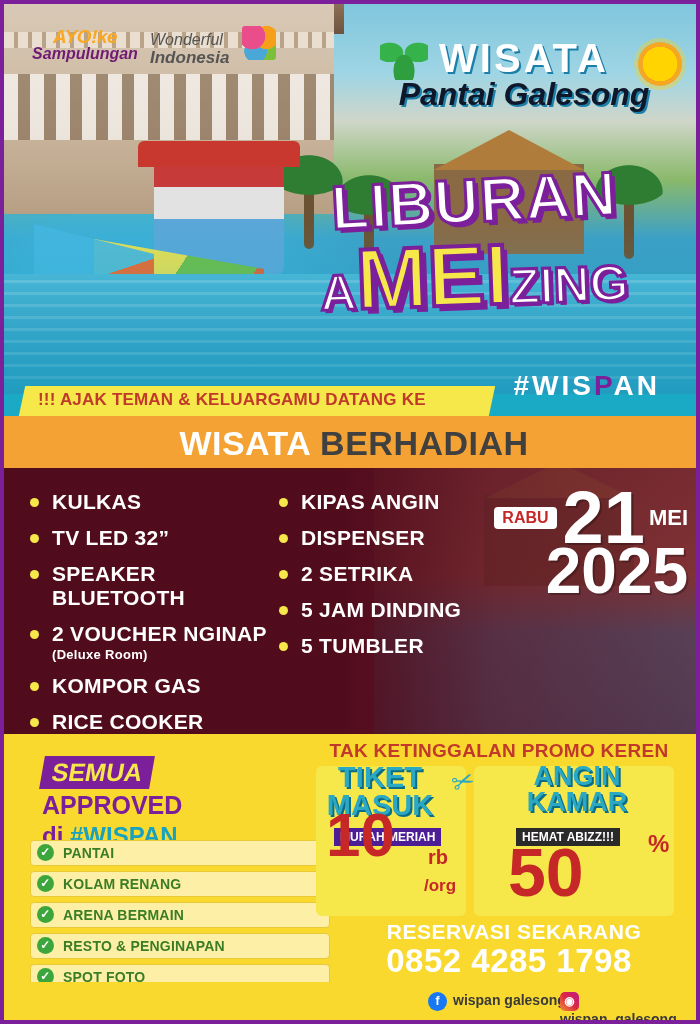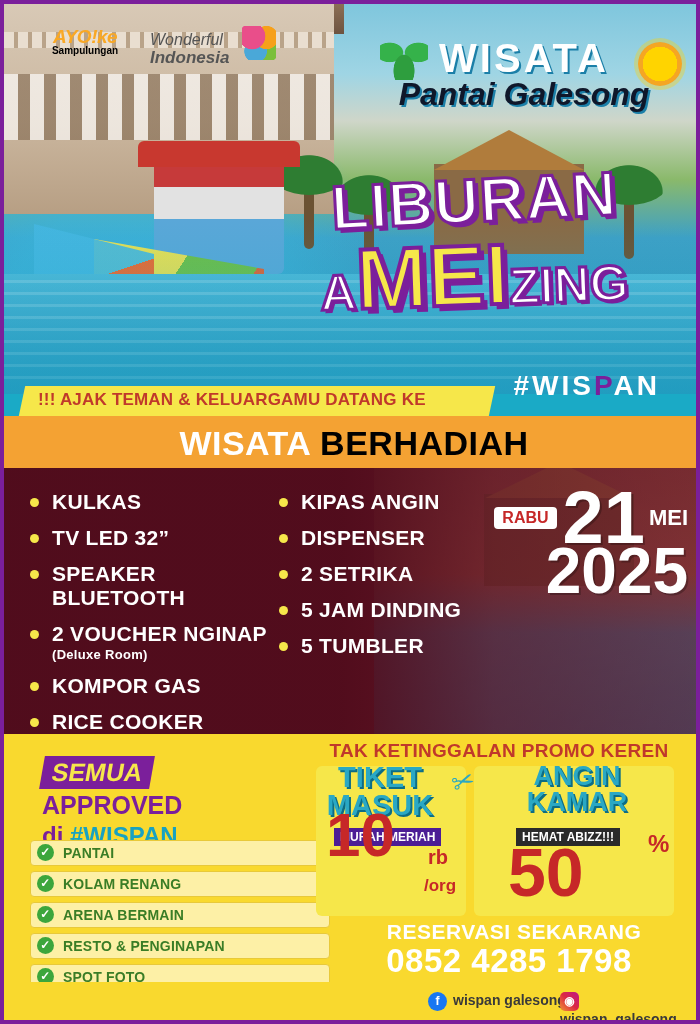--- a/index.html
+++ b/index.html
@@ -91,21 +91,21 @@
   }
   .photo-fade{
     position:absolute;left:0;top:0;width:700px;height:390px;
     background:linear-gradient(to bottom,rgba(0,0,0,0) 55%,rgba(26,170,198,.25) 80%,rgba(26,170,198,.55) 100%);
   }
 
   
   .logo-ayo{position:absolute;left:26px;top:22px;width:110px;text-align:center;}
   .logo-ayo .l1{font-size:19px;font-weight:bold;color:#e53935;font-style:italic;letter-spacing:-.5px;}
   .logo-ayo .l1 span{color:#f9a825;}
-  .logo-ayo .l2{font-size:10px;font-weight:bold;color:#000000;margin-top:-3px;}
+  .logo-ayo .l2{font-size:16px;font-weight:bold;color:#701a75;font-style:italic;margin-top:-3px;}
   .logo-wi{position:absolute;left:146px;top:28px;width:120px;}
   .logo-wi .w1{font-size:16px;color:#555;font-style:italic;line-height:1.05;}
   .logo-wi .w2{font-size:17px;font-weight:bold;color:#555;font-style:italic;line-height:1.05;}
   .wi-mark{
     position:absolute;right:-6px;top:-6px;width:34px;height:34px;
     background:
       radial-gradient(circle at 30% 30%,#e94e8a 0 38%,rgba(0,0,0,0) 40%),
       radial-gradient(circle at 72% 34%,#f6a01a 0 34%,rgba(0,0,0,0) 36%),
       radial-gradient(circle at 40% 74%,#4aa8d8 0 34%,rgba(0,0,0,0) 36%),
       radial-gradient(circle at 74% 72%,#7bbf3a 0 32%,rgba(0,0,0,0) 34%);
@@ -164,21 +164,21 @@
   }
 
   
   .band{
     position:absolute;left:0;top:412px;width:700px;height:52px;background:#f4a233;
   }
   .band-txt{
     position:absolute;left:0;top:420px;width:700px;text-align:center;
     font-size:34px;font-weight:bold;color:#fff;letter-spacing:.5px;
   }
-  .band-txt .red{color:#000000;}
+  .band-txt .red{color:#404040;}
 
   
   .prizes{
     position:absolute;left:0;top:464px;width:700px;height:266px;
     background:linear-gradient(to right,#5b1020 0%,#6b1526 45%,#7a2030 100%);
     overflow:hidden;
   }
   .prz-photo{
     position:absolute;right:0;top:0;width:330px;height:266px;
     background:linear-gradient(to bottom,#8e4a3e 0%,#a35b45 40%,#3b7fa0 62%,#2e6f93 100%);

